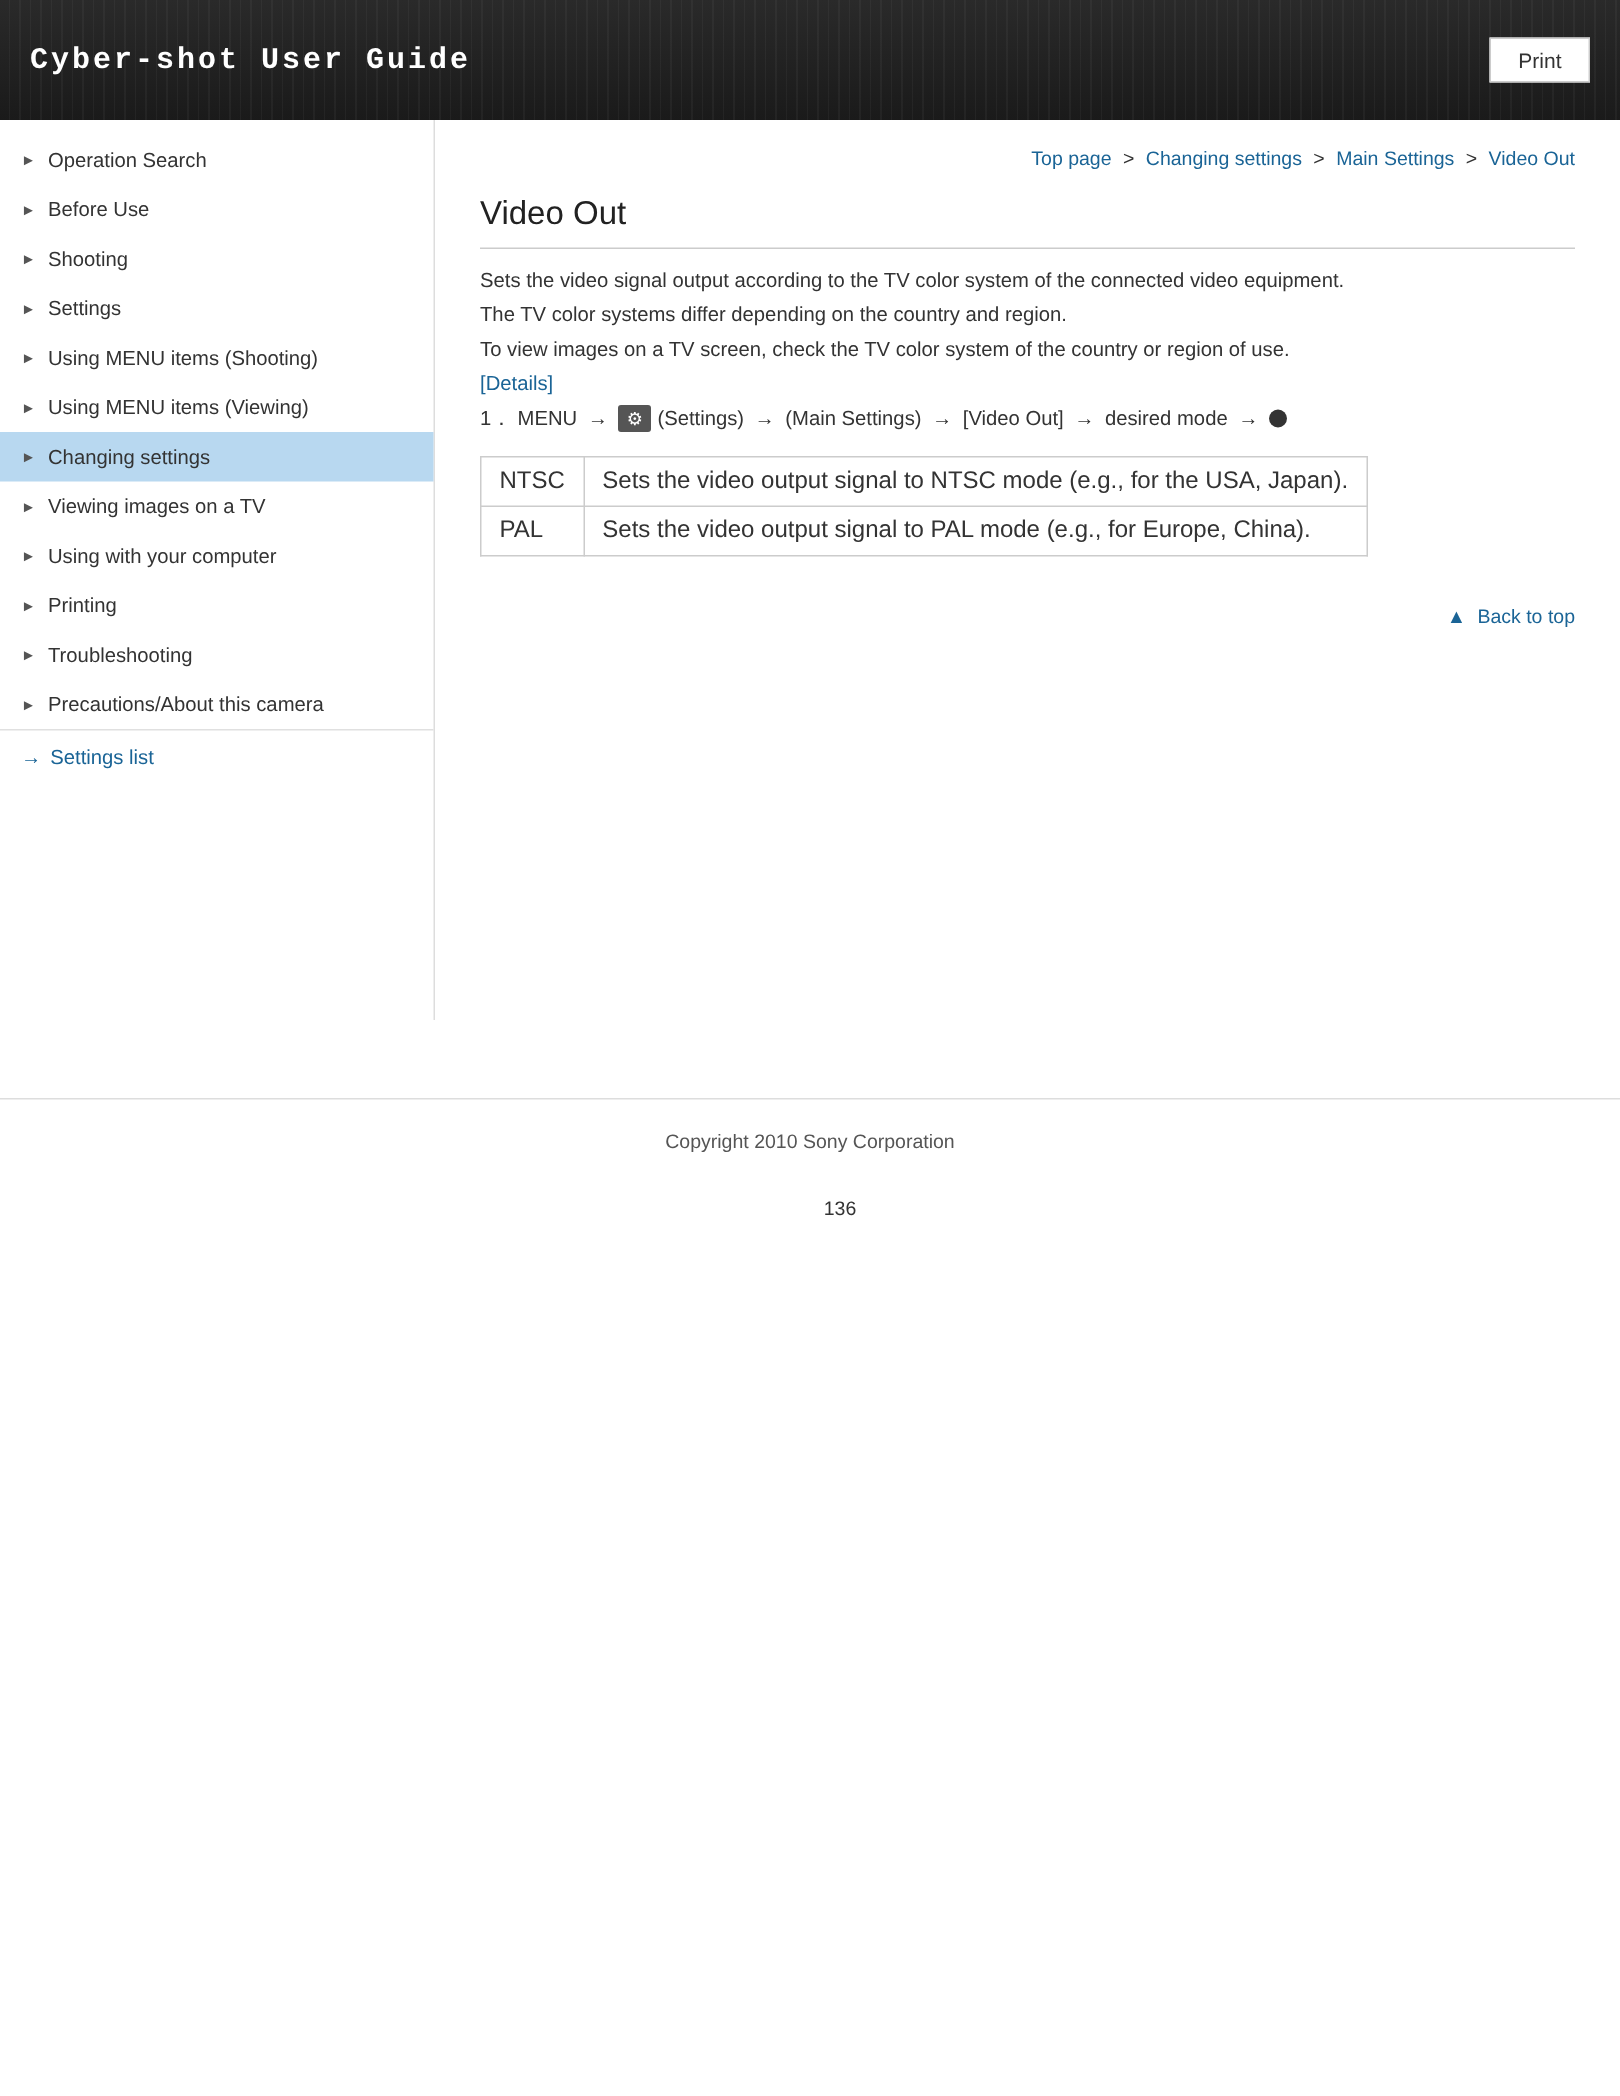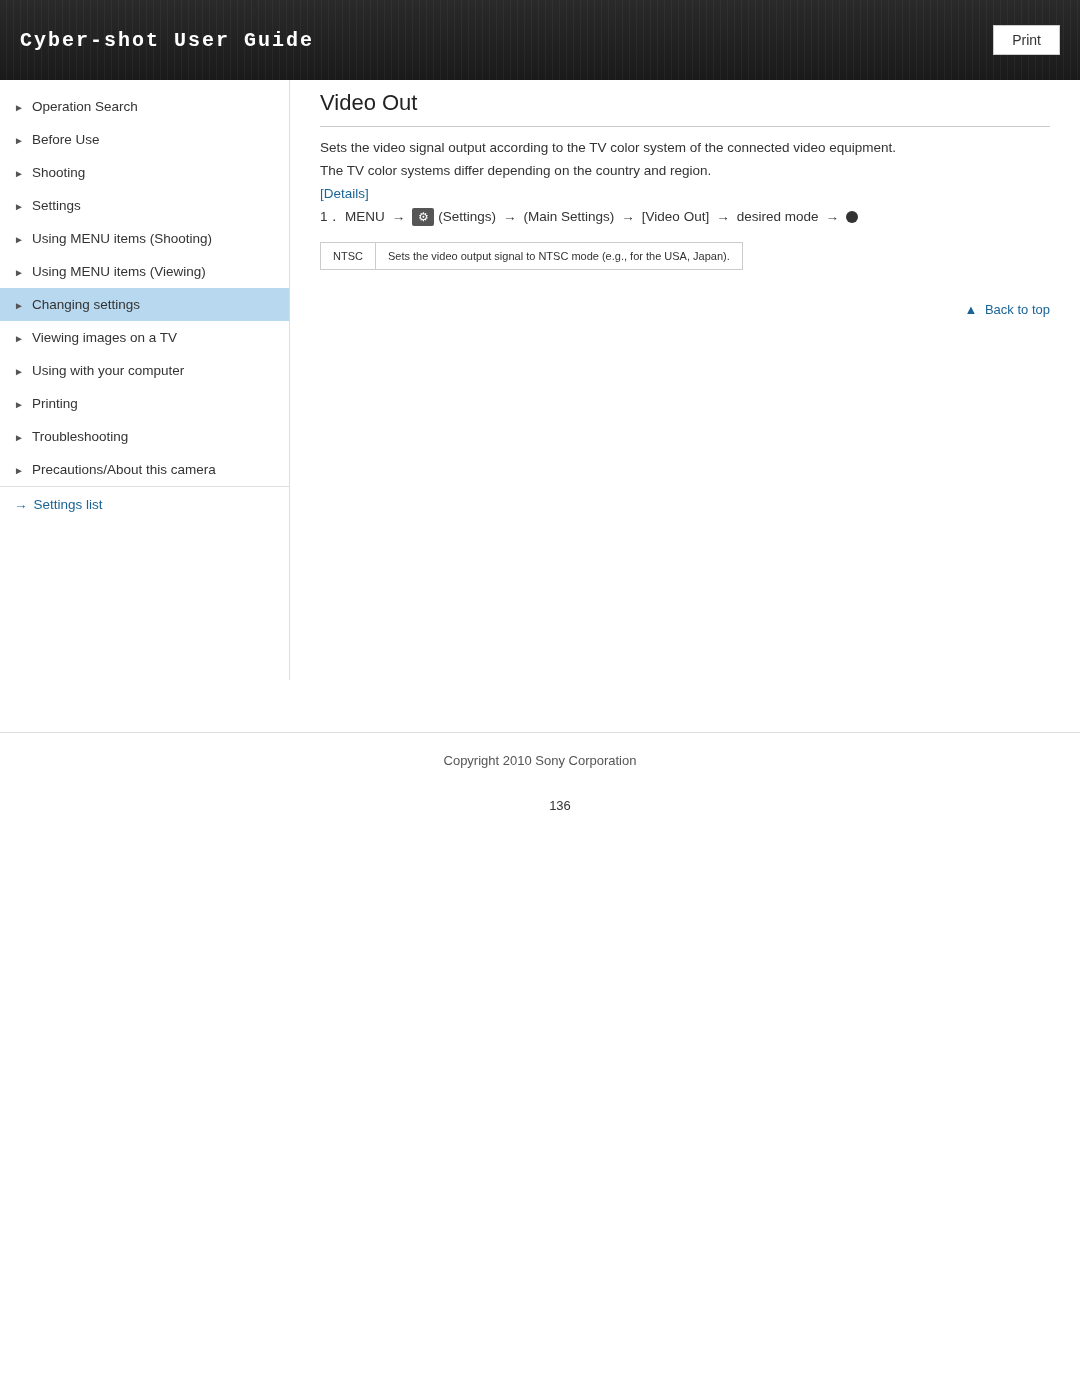--- a/index.html
+++ b/index.html
@@ -192,21 +192,21 @@
       height: 12px;
       background: #333;
       border-radius: 50%;
       vertical-align: middle;
     }
 
     
     .settings-table {
       border-collapse: collapse;
       margin-bottom: 32px;
-      font-size: 11px;
+      font-size: 16px;
     }
     .settings-table td {
       border: 1px solid #ccc;
       padding: 7px 12px;
       vertical-align: top;
     }
     .settings-table td:first-child {
       font-weight: normal;
       white-space: nowrap;
       background: #fff;
@@ -310,26 +310,38 @@
     </div>
     <div class="sidebar-divider"></div>
     <a class="contents-list-link">
       <span class="arrow-right">→</span>
       <span>Settings list</span>
     </a>
   </nav>
 
   <div class="main">
 
+    <div class="breadcrumb">
+      <span class="link">Top page</span>
+      <span class="sep"> &gt; </span>
+      <span class="link">Changing settings</span>
+      <span class="sep"> &gt; </span>
+      <span class="link">Main Settings</span>
+      <span class="sep"> &gt; </span>
+      <span class="link">Video Out</span>
+    </div>
 
     <h1 class="page-title">Video Out</h1>
 
     <div class="description">
       <p>Sets the video signal output according to the TV color system of the connected video equipment.</p>
       <p>The TV color systems differ depending on the country and region.</p>
+      <p>
+        <span>To view images on a TV screen, check the TV color system of the country or region of use.</span>
+      </p>
       <a class="details-link">[Details]</a>
     </div>
 
     <div class="step">
       <span>1．</span>
       <span>MENU</span>
       <span class="arrow-sym">→</span>
       <span class="settings-icon"></span>
       <span>(Settings)</span>
       <span class="arrow-sym">→</span>
@@ -341,20 +353,24 @@
       <span class="arrow-sym">→</span>
       <span class="bullet-circle"></span>
     </div>
 
     <table class="settings-table">
       <tbody>
         <tr>
           <td>NTSC</td>
           <td>Sets the video output signal to NTSC mode (e.g., for the USA, Japan).</td>
         </tr>
+        <tr>
+          <td>PAL</td>
+          <td>Sets the video output signal to PAL mode (e.g., for Europe, China).</td>
+        </tr>
       </tbody>
     </table>
 
     <div class="back-to-top">
       <a>
         <span class="triangle">▲</span>
         <span>Back to top</span>
       </a>
     </div>
 

